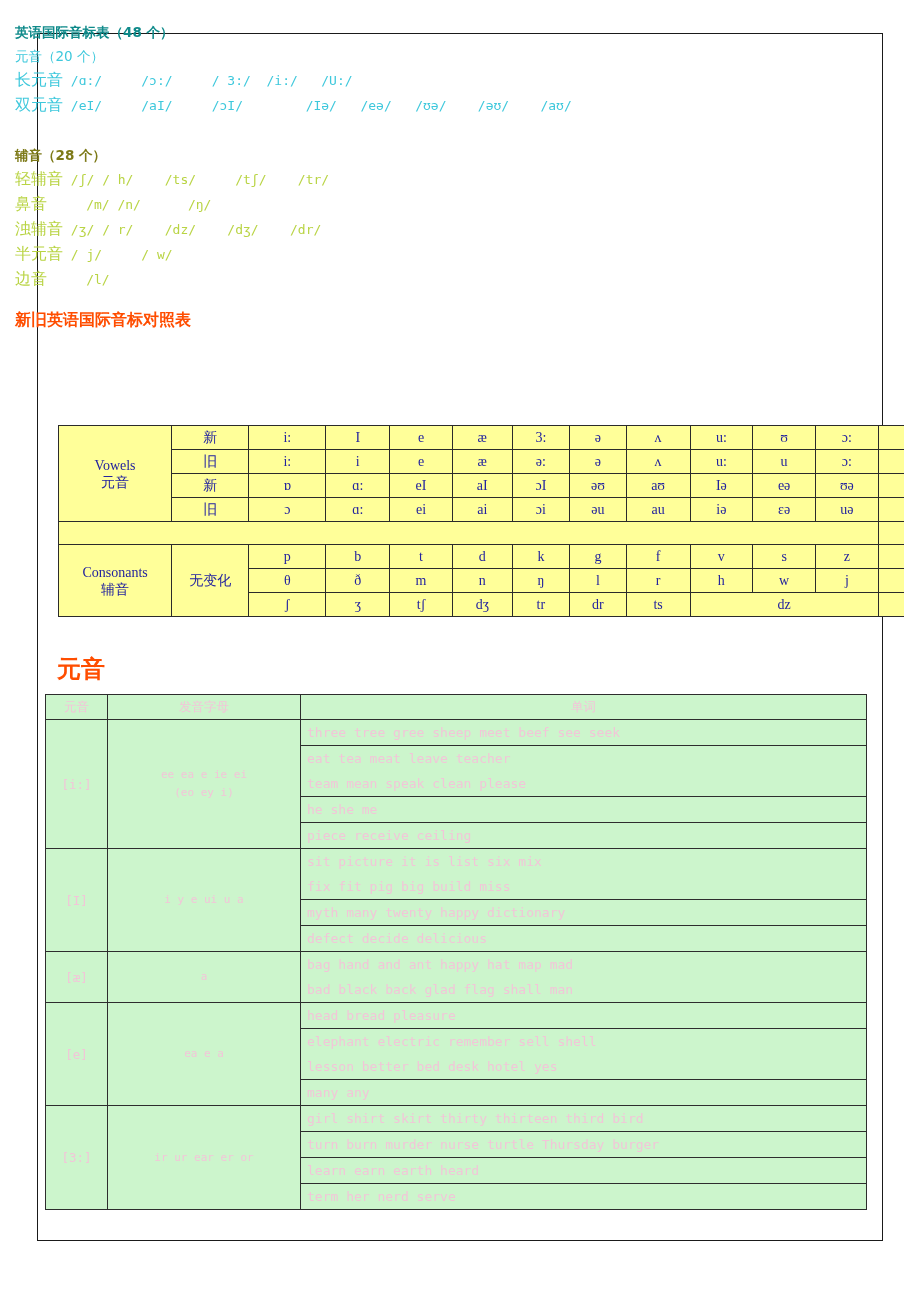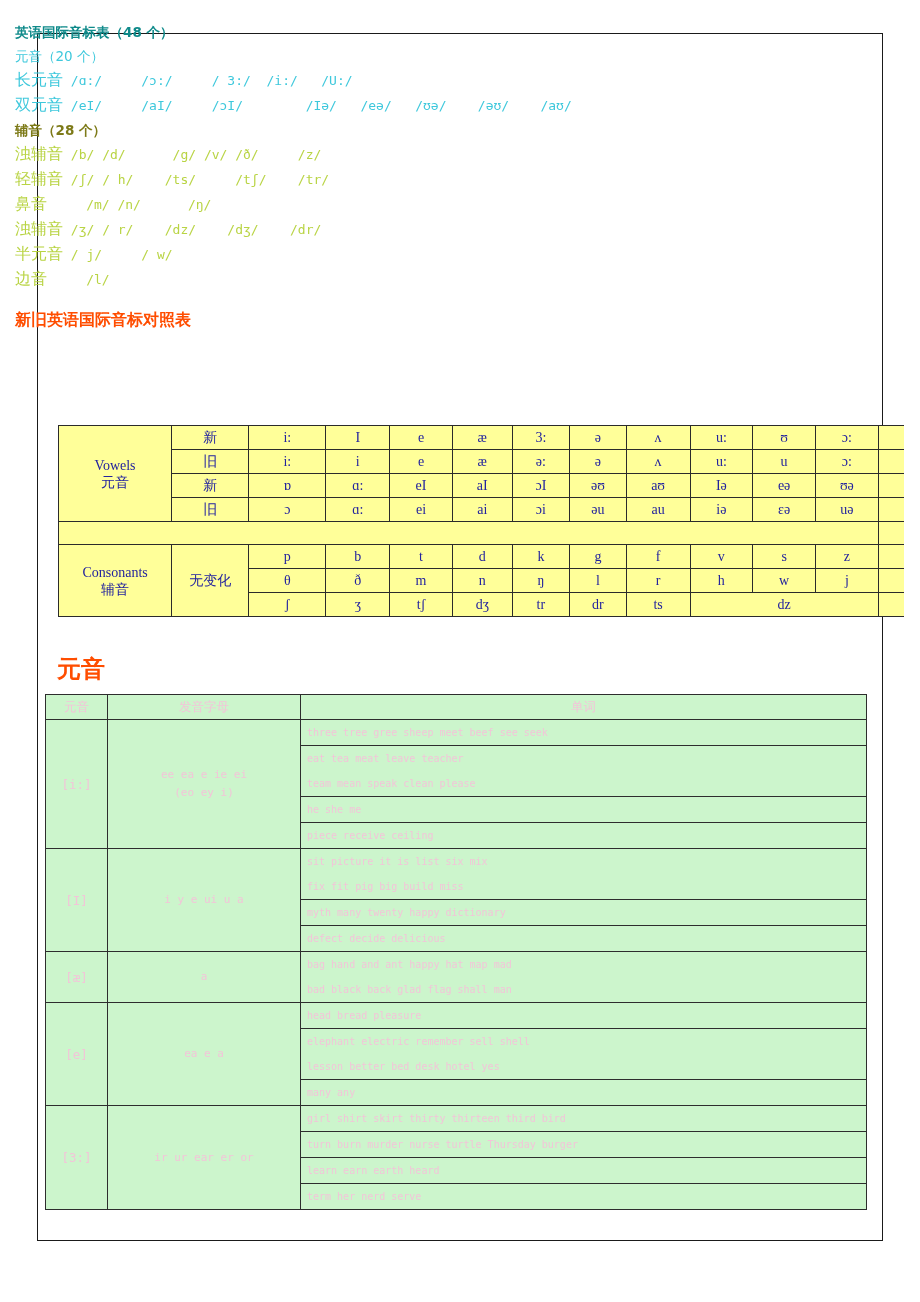--- a/index.html
+++ b/index.html
@@ -41,20 +41,21 @@
     font-family: "DejaVu Sans", sans-serif;
     font-weight: bold;
     font-size: 13.5px;
     color: #0f8a8a;
     line-height: 24px;
     white-space: pre;
     letter-spacing: 0px;
   }
   .ipa-heading.cons {
     color: #7d7a18;
+    margin-top: 25px;
   }
   .ipa-line {
     font-size: 14px;
     line-height: 24px;
     white-space: pre;
     color: #3ec8dc;
   }
   .ipa-line .lbl {
     font-family: "DejaVu Sans", sans-serif;
     font-size: 16px;
@@ -157,21 +158,21 @@
   }
   table.vw td.letters {
     font-family: "DejaVu Sans Mono", monospace;
     font-size: 11px;
     color: #f2c5d8;
     text-align: center;
     line-height: 18px;
   }
   table.vw td.words {
     font-family: "DejaVu Sans Mono", monospace;
-    font-size: 10px;
+    font-size: 13px;
     color: #f2c5d8;
     text-align: left;
     height: 25px;
     line-height: 25px;
     margin-left: 20px;
   }
   table.vw td.words .wline {
     display: block;
     line-height: 25px;
     height: 25px;
@@ -187,21 +188,20 @@
 
   <div class="ipa-block">
     <div class="ipa-heading">英语国际音标表（48 个）</div>
     <div class="ipa-heading" style="font-weight:normal;color:#3ec8dc;">元音（20 个）</div>
 
     <div class="ipa-line"><span class="lbl">长元音</span><span class="syms"> /ɑ:/     /ɔ:/     / 3:/  /i:/   /U:/</span></div>
     <div class="ipa-line"><span class="lbl">双元音</span><span class="syms"> /eI/     /aI/     /ɔI/        /Iə/   /eə/   /ʊə/    /əʊ/    /aʊ/</span></div>
 
     <div class="ipa-heading cons">辅音（28 个）</div>
 
-    <div class="ipa-line cons"><span class="lbl">浊辅音</span><span class="syms"> /b/ /d/      /g/ /v/ /ð/     /z/</span></div>
     <div class="ipa-line cons"><span class="lbl">轻辅音</span><span class="syms"> /ʃ/ / h/    /ts/     /tʃ/    /tr/</span></div>
     <div class="ipa-line cons"><span class="lbl">鼻音</span><span class="syms">     /m/ /n/      /ŋ/</span></div>
     <div class="ipa-line cons"><span class="lbl">浊辅音</span><span class="syms"> /ʒ/ / r/    /dz/    /dʒ/    /dr/</span></div>
     <div class="ipa-line cons"><span class="lbl">半元音</span><span class="syms"> / j/     / w/</span></div>
     <div class="ipa-line cons"><span class="lbl">边音</span><span class="syms">     /l/</span></div>
 
     <div class="cmp-title">新旧英语国际音标对照表</div>
   </div>
 </div>
 

